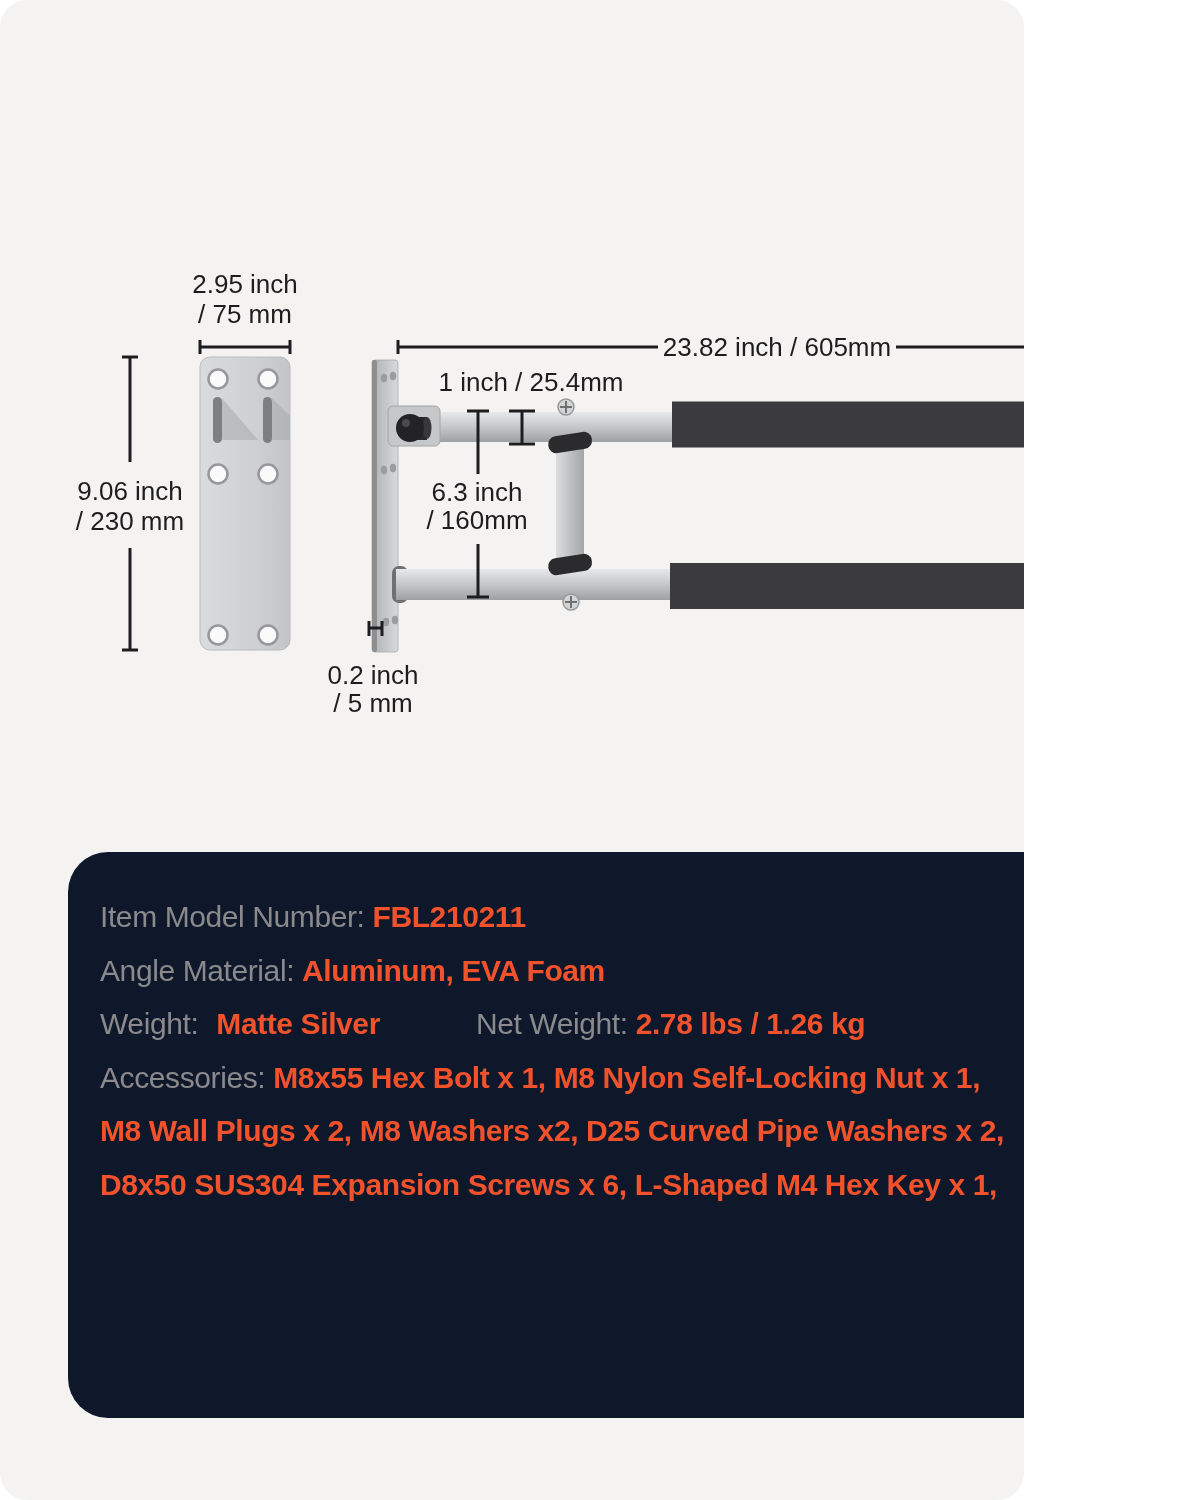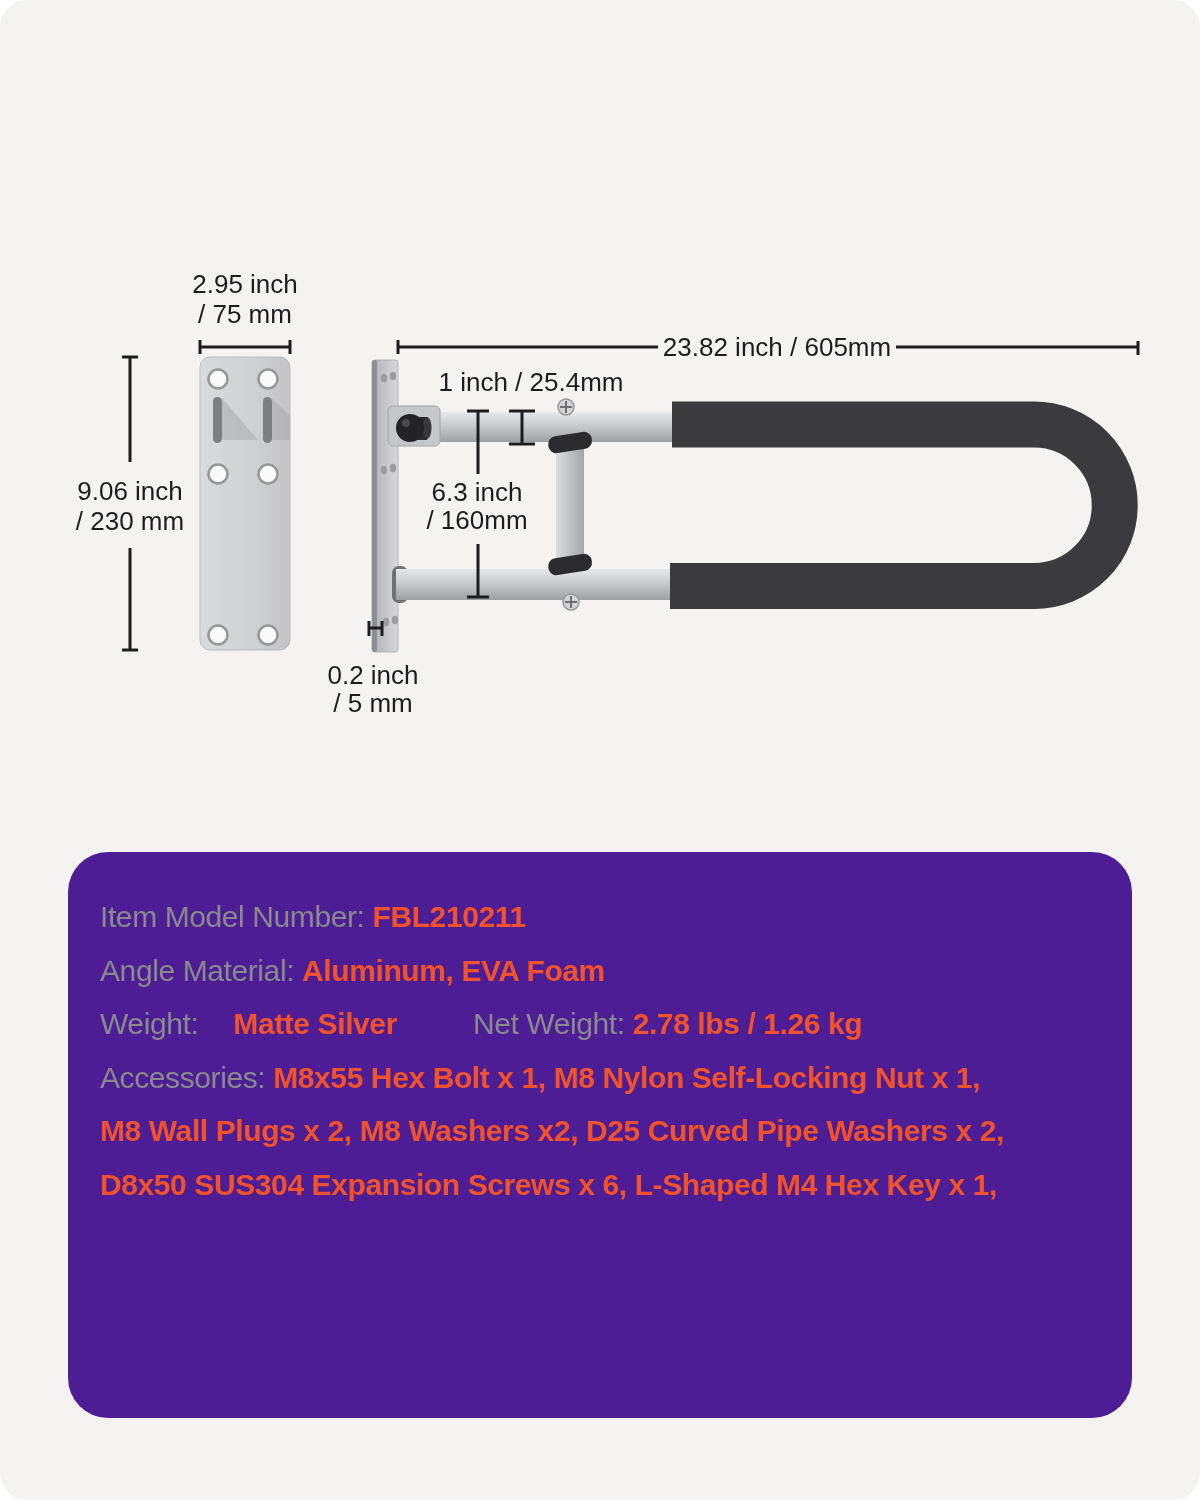--- a/index.html
+++ b/index.html
@@ -1,33 +1,33 @@
 <!DOCTYPE html>
 <html style="--orange: #F1522B; --gray: #8A8A8D;"><head>
 <meta charset="utf-8">
 <style>
   html,body{margin:0;padding:0;}
   .page{
     position:relative;
-    width:1200px;height:1500px;
+    width:1024px;height:1500px;
     background:#f4f3f1;
     overflow:hidden;
     font-family:"Liberation Sans", sans-serif;
     border-radius:27px;
   }
   svg text{
     font-family:"Liberation Sans", sans-serif;
     font-size:26px;
     fill:#1d1d1f;
   }
   .spec-card{
     position:absolute;
     left:68px;top:852px;
     width:1064px;height:566px;
-    background:#4c1d95;
+    background:#0f172a;
     border-radius:40px;
     box-sizing:border-box;
     padding:38px 28px 0 32px;
   }
   .spec-line{
     font-size:30px;
     line-height:53.5px;
     white-space:nowrap;
     letter-spacing:-0.4px;
   }
@@ -168,20 +168,20 @@
       </g>
       <text x="373" y="684" text-anchor="middle">0.2 inch</text>
       <text x="373" y="712" text-anchor="middle">/ 5 mm</text>
     </g>
   </svg>
 
   <div class="spec-card">
     <div id="spec-list">
         <div class="spec-line"><span class="seg-label">Item Model Number: </span><span class="seg-val">FBL210211</span></div>
         <div class="spec-line"><span class="seg-label">Angle Material: </span><span class="seg-val">Aluminum, EVA Foam</span></div>
-        <div class="spec-line"><span class="seg-label">Weight: </span><span class="seg-val" style="margin-left: 27px;">Matte Silver</span><span class="seg-label" style="margin-left: 76px;">Net Weight: </span><span class="seg-val">2.78 lbs / 1.26 kg</span></div>
+        <div class="spec-line"><span class="seg-label">Weight: </span><span class="seg-val" style="margin-left: 10px;">Matte Silver</span><span class="seg-label" style="margin-left: 96px;">Net Weight: </span><span class="seg-val">2.78 lbs / 1.26 kg</span></div>
         <div class="spec-line"><span class="seg-label">Accessories: </span><span class="seg-valr">M8x55 Hex Bolt </span><span class="seg-val">x 1, </span><span class="seg-valr">M8 Nylon Self-Locking Nut </span><span class="seg-val">x 1,</span></div>
         <div class="spec-line"><span class="seg-val">M8 Wall Plugs x 2, </span><span class="seg-valr">M8 Washers </span><span class="seg-val">x2, </span><span class="seg-valr">D25 Curved Pipe Washers </span><span class="seg-val">x 2,</span></div>
         <div class="spec-line"><span class="seg-valr">D8x50 SUS304 Expansion Screws </span><span class="seg-val">x 6, </span><span class="seg-valr">L-Shaped M4 Hex Key </span><span class="seg-val">x 1,</span></div>
       </div>
   </div>
 
 </div>
 
 </body></html>

